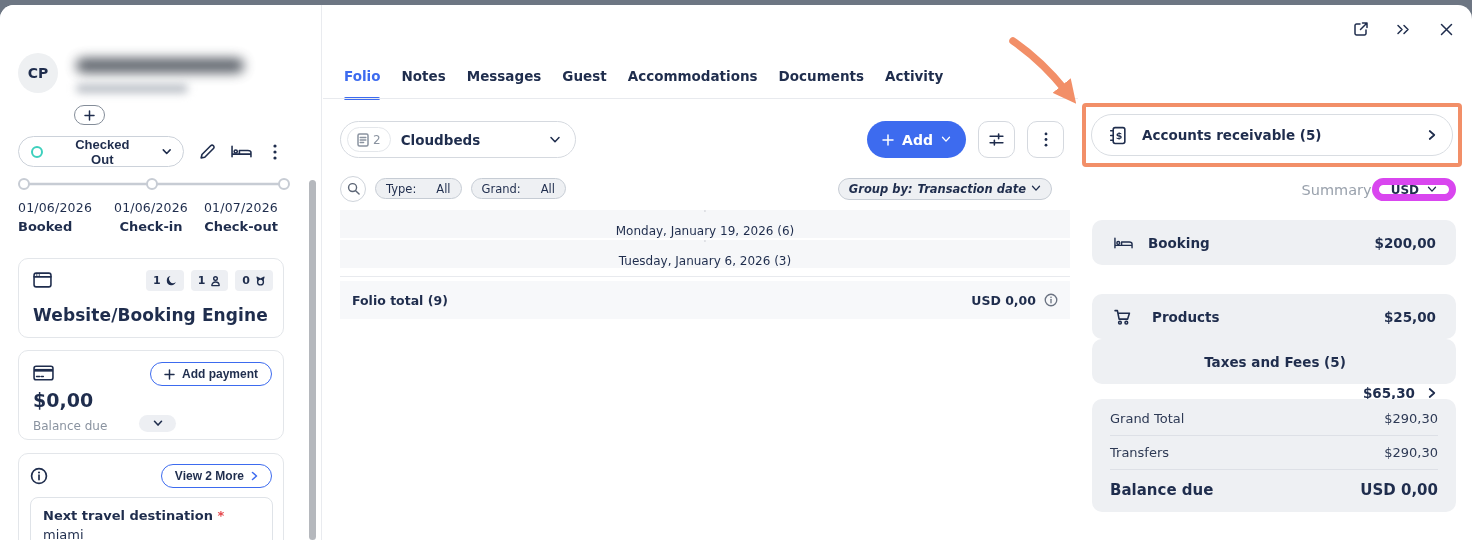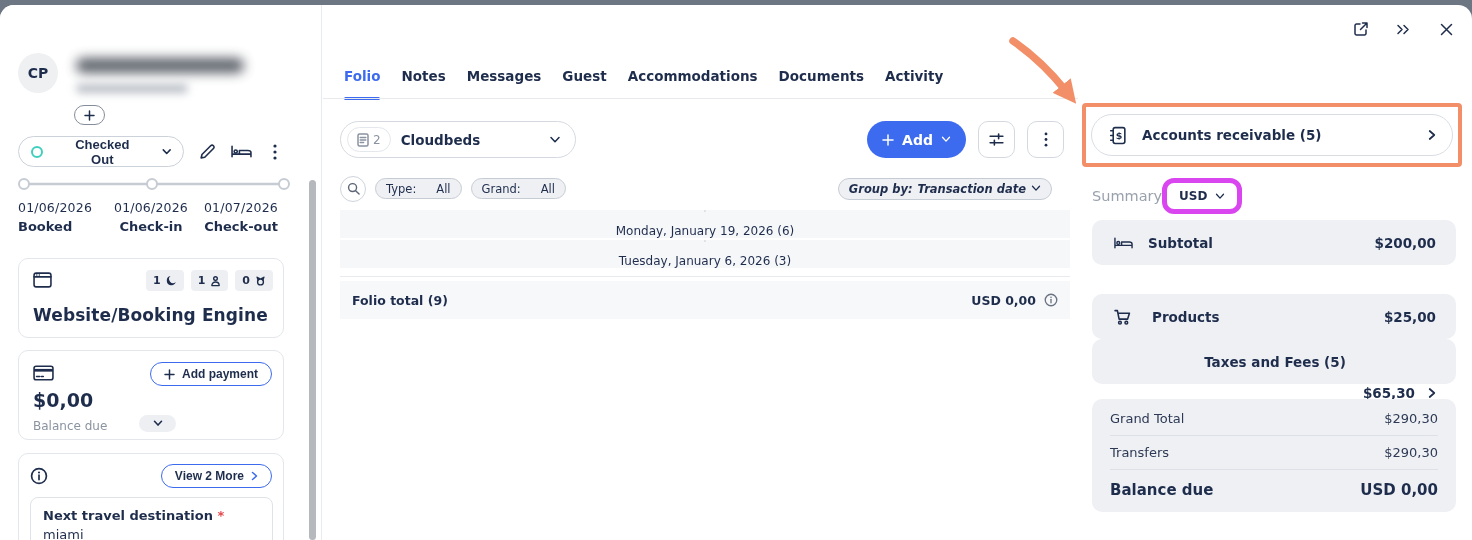--- a/index.html
+++ b/index.html
@@ -83,23 +83,23 @@
   .total-wrap { margin-top:8px; border-top:1px solid #e8eaee; }
   .total-row { margin-top:4px; height:38px; background:#f7f8fa; display:flex; align-items:center; padding:0 12px; font-size:12.5px; font-weight:700; }
   .total-row .amt { margin-left:auto; display:flex; align-items:center; gap:8px; }
   .total-row .info { color:#6b7382; }
 
   
   .annot-arrow { position:absolute; left:1004px; top:30px; pointer-events:none; }
   .annot-box { position:absolute; left:1082px; top:98px; width:380px; height:64px; border:4px solid var(--orange,#f28f68); border-radius:4px; padding:7px 5px; background:#fff; }
   .ar-btn { width:100%; height:100%; border:1px solid #d9dde2; border-radius:21px; background:#fff; display:flex; align-items:center; gap:14px; padding:0 16px 0 17px; font-size:13.5px; font-weight:700; color:var(--navy,#1f2d4d); cursor:pointer; font-family:inherit; }
   .ar-btn .chev { margin-left:auto; }
-  .summary-head { position:absolute; left:1092px; top:173px; width:364px; display:flex; align-items:center; justify-content:flex-start; }
+  .summary-head { position:absolute; left:1092px; top:173px; width:364px; display:flex; align-items:center; justify-content:flex-end; }
   .summary-title { font-size:14.5px; color:#99a1ac; }
-  .usd-pill { display:flex; align-items:center; gap:8px; height:36px; padding:0 12px; border:5px solid #d946ef; border-radius:12px; background:#fff; font-size:12px; font-weight:600; color:var(--navy,#1f2d4d); cursor:pointer; font-family:inherit; }
+  .usd-pill { display:flex; align-items:center; gap:8px; height:23px; padding:0 12px; border:7px solid #d946ef; border-radius:12px; background:#fff; font-size:12px; font-weight:600; color:var(--navy,#1f2d4d); cursor:pointer; font-family:inherit; }
   .sumrow { position:absolute; left:1092px; width:364px; height:45px; background:var(--row-gray,#eef0f3); border-radius:10px; display:flex; align-items:center; gap:15px; padding:0 20px 0 22px; font-size:13.5px; font-weight:700; }
   .sumrow .amt { margin-left:auto; display:flex; align-items:center; gap:13px; }
   .sumrow.r0 { top:215px; } .sumrow.r1 { top:289px;gap:21px; } .sumrow.r2 { top:334px;flex-direction:column; }
   .totals-card { position:absolute; left:1092px; top:394px; width:364px; background:var(--row-gray,#eef0f3); border-radius:10px; padding:3px 18px; }
   .trow { display:flex; align-items:center; justify-content:space-between; height:34px; font-size:13px; color:#2e3a55; border-bottom:1px solid #dde0e6; }
   .trow:last-child { border-bottom:none; height:39px; }
   .trow.bold { font-size:15px; font-weight:700; color:var(--navy,#1f2d4d); }
 </style>
 </head>
 <body>
@@ -396,21 +396,21 @@
             <path d="M1.5 1.5 5.5 5.8 9.5 1.5"></path>
           </svg>
     </button>
   </div>
 
   <div class="sumrow r0">
     <svg class="ic" width="19" height="14" viewBox="0 0 20 14">
           <path d="M1 2v10M1 9.5h18M19 12V8c0-1.5-1.4-2-3-2H8v3.5"></path>
           <circle cx="4.5" cy="7" r="1.5"></circle>
         </svg>
-    <span>Subtotal</span>
+    <span>Booking</span>
     <span class="amt">$200,00</span>
   </div>
 
   <div class="sumrow r1">
     <svg class="ic" width="17" height="16" viewBox="0 0 16 15" stroke-width="1.4">
           <path d="M1 1.5h2.2l1.6 8h8l1.7-5.5H4.1"></path>
           <circle cx="5.6" cy="12.8" r="1.25"></circle>
           <circle cx="11.6" cy="12.8" r="1.25"></circle>
         </svg>
     <span>Products</span>

